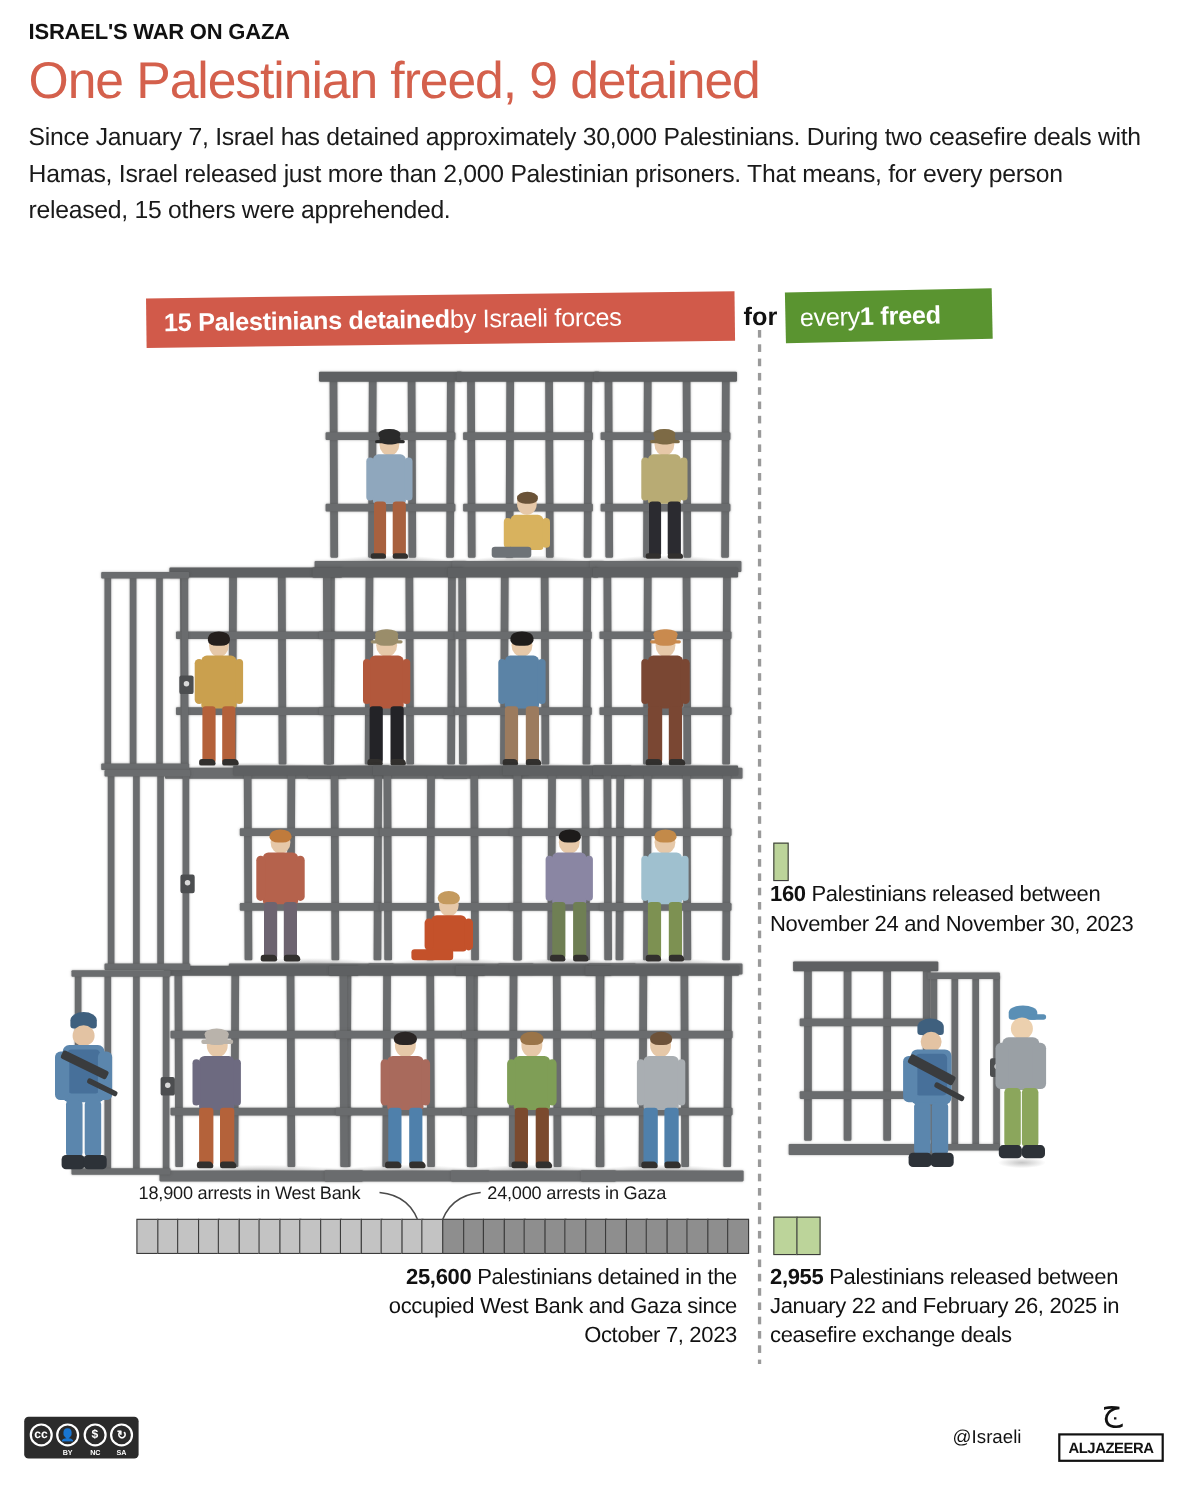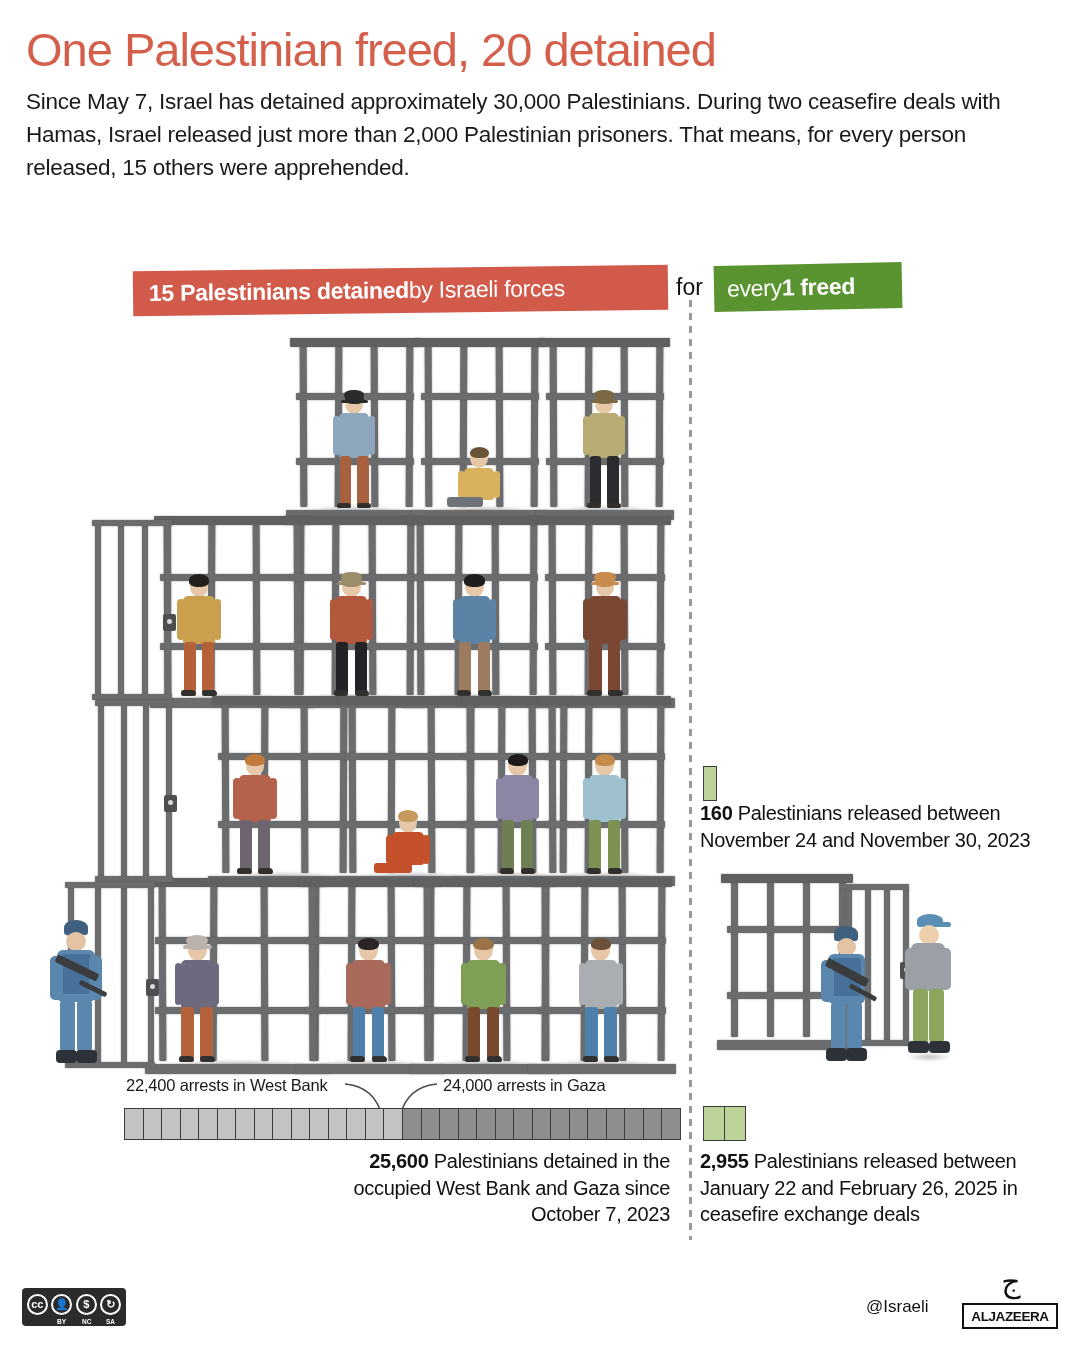--- a/index.html
+++ b/index.html
@@ -41,21 +41,21 @@
     transform:rotate(-0.7deg);
   }
   #banner-freed {
     left:714px; top:2px; width:188px; height:46px;
     background:#5a9430; padding-left:13px;
     transform:rotate(-1.2deg);
   }
   .banner b { font-weight:700; }
   #banner-for {
     position:absolute; left:676px; top:12px;
-    font-size:23px; font-weight:400; color:#111;
+    font-size:23px; font-weight:700; color:#111;
   }
 
   
   #divider {
     position:absolute; left:689px; top:300px;
     width:3px; height:940px;
     background-image:linear-gradient(#9a9a9a 55%, rgba(255,255,255,0) 0%);
     background-size:3px 13px; background-repeat:repeat-y;
   }
 
@@ -168,22 +168,23 @@
   }
   #aj-calligraphy {
     position:absolute; left:30px; top:-18px; width:38px; height:34px;
     color:#111; font-size:30px; line-height:1; text-align:center;
   }
 </style>
 </head>
 <body>
 
 <div id="header">
-  <div id="headline">One Palestinian freed, 20 detained</div>
-  <div id="standfirst">Since May 7, Israel has detained approximately 30,000 Palestinians. During two ceasefire deals with Hamas, Israel released just more than 2,000 Palestinian prisoners. That means, for every person released, 15 others were apprehended.</div>
+  <div id="kicker">ISRAEL'S WAR ON GAZA</div>
+  <div id="headline">One Palestinian freed, 9 detained</div>
+  <div id="standfirst">Since January 7, Israel has detained approximately 30,000 Palestinians. During two ceasefire deals with Hamas, Israel released just more than 2,000 Palestinian prisoners. That means, for every person released, 15 others were apprehended.</div>
 </div>
 
 <div id="banner-row">
   <div id="banner-detained" class="banner">
     <b>15 Palestinians detained</b>
       <span> by Israeli forces</span>
   </div>
   <div id="banner-for">for</div>
   <div id="banner-freed" class="banner">
     <span>every </span>
@@ -647,21 +648,21 @@
       <div style="position:absolute;left:24px;top:127px;width:21px;height:12px;border-radius:4px;background:#2d3238;"></div>
       <div style="position:absolute;left:2px;bottom:0;width:44px;height:10px;border-radius:50%;background:radial-gradient(ellipse at center, rgba(90,90,90,.35), rgba(255,255,255,0) 70%);"></div>
     </div>
   </div>
 
 <div class="green-blk" id="blk-240" style="left:703px; top:766px; width:14px;"></div>
 <div class="caption" id="cap-240">
   <b>160</b><span> Palestinians released between November 24 and November 30, 2023</span>
 </div>
 
-<div class="lbl-wb" id="lbl-west-bank">22,400 arrests in West Bank</div>
+<div class="lbl-wb" id="lbl-west-bank">18,900 arrests in West Bank</div>
 <div class="lbl-gz" id="lbl-gaza">24,000 arrests in Gaza</div>
 
 <svg class="leader" id="leader-lines" style="left:0; top:1070px; width:690px; height:60px;">
   <path d="M345,14 C368,16 378,30 382,46" fill="none" stroke="#4a4a4a" stroke-width="1.4"></path>
   <circle cx="382" cy="48" r="3.2" fill="#4a4a4a"></circle>
   <path d="M437,14 C414,16 404,30 400,46" fill="none" stroke="#4a4a4a" stroke-width="1.4"></path>
   <circle cx="400" cy="48" r="3.2" fill="#4a4a4a"></circle>
 </svg>
 
 <div id="bar-legend">

